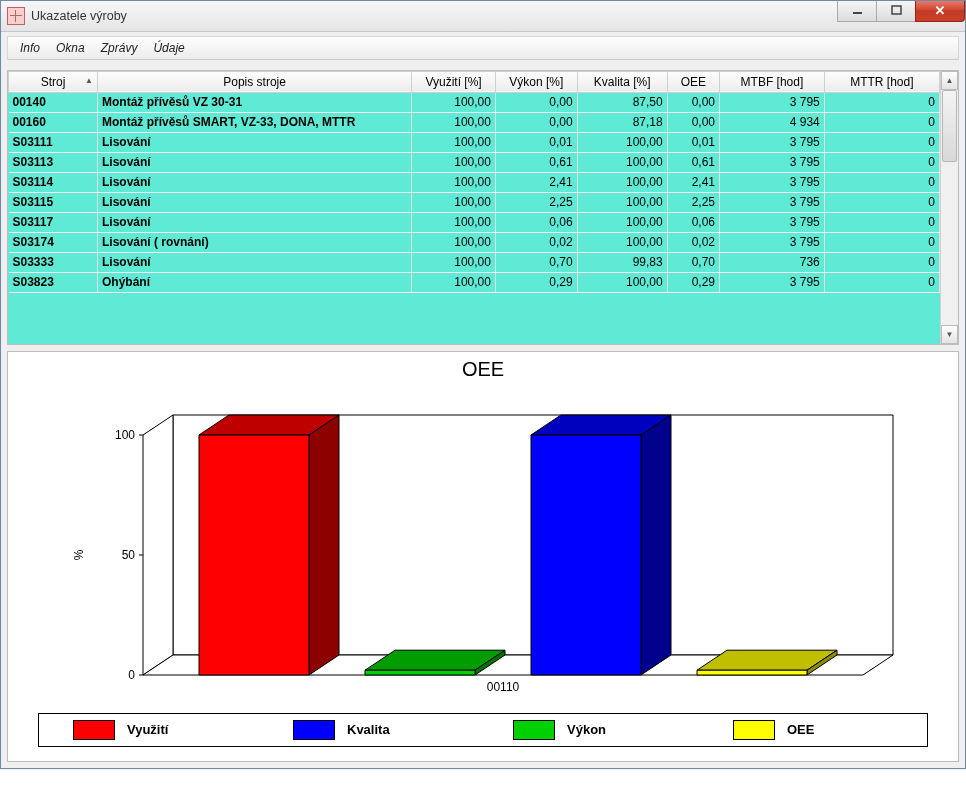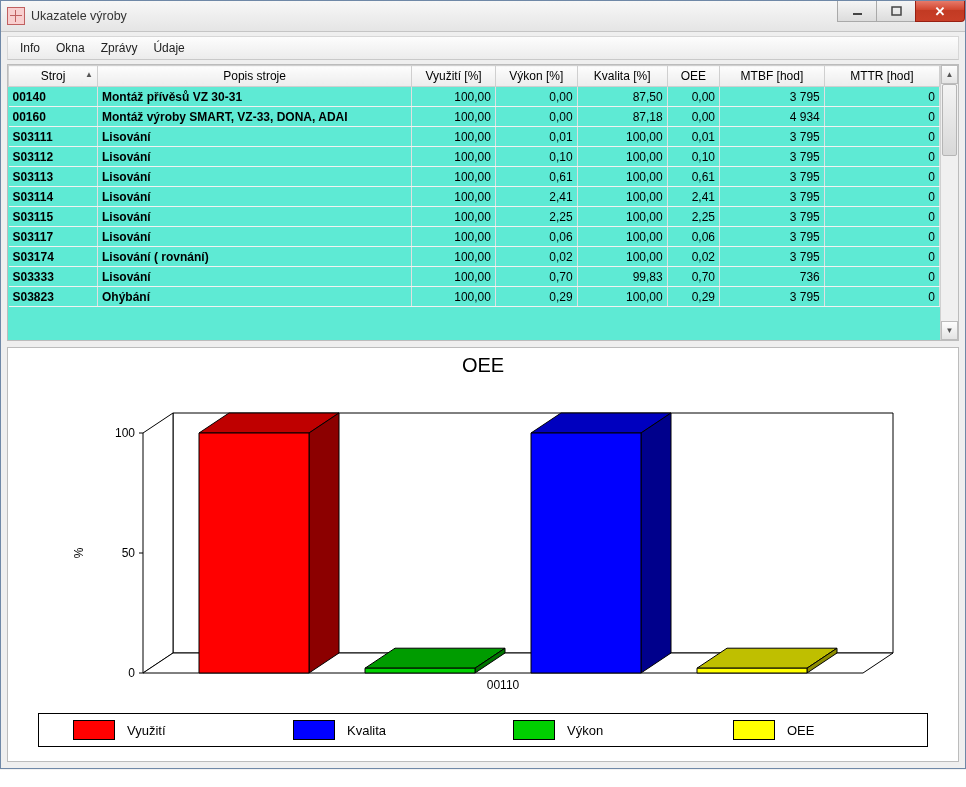--- a/index.html
+++ b/index.html
@@ -80,24 +80,25 @@
   
   .menubar {
     height: 22px;
     background: linear-gradient(to bottom, #fdfdfd, #ececec);
     border-bottom: 1px solid #c9c9c9;
     display: flex;
     align-items: center;
     padding: 0 4px;
     font-size: 12px;
     color: #222;
-    margin: 4px 6px 4px 6px;
+    margin: 4px 6px 10px 6px;
     border-top: 1px solid #d7d7d7;
     border-left: 1px solid #d7d7d7;
     border-right: 1px solid #d7d7d7;
+    font-style: italic;
   }
   .menubar .menu-item {
     padding: 2px 8px;
     cursor: default;
   }
   
   .table-wrap {
     margin: 0 6px;
     height: 275px;
     background: #5eead4;
@@ -201,20 +202,21 @@
   svg.chart { display: block; }
   .legend {
     width: 880px;
     border: 1px solid #000;
     margin: 8px 0 14px 0;
     display: flex;
     justify-content: space-around;
     align-items: center;
     padding: 6px 4px;
     font-size: 13px;
+    font-weight: bold;
   }
   .legend .litem {
     display: flex;
     align-items: center;
     gap: 12px;
     min-width: 160px;
   }
   .legend .swatch {
     width: 40px; height: 18px;
     border: 1px solid #000;
@@ -283,45 +285,35 @@
               <td class="txt">Montáž přívěsů VZ 30-31</td>
               <td class="num">100,00</td>
               <td class="num">0,00</td>
               <td class="num">87,50</td>
               <td class="num">0,00</td>
               <td class="num">3 795</td>
               <td class="num">0</td>
             </tr>
             <tr>
               <td class="txt">00160</td>
-              <td class="txt">Montáž výroby SMART, VZ-33, DONA, ADAI</td>
+              <td class="txt">Montáž přívěsů SMART, VZ-33, DONA, MTTR</td>
               <td class="num">100,00</td>
               <td class="num">0,00</td>
               <td class="num">87,18</td>
               <td class="num">0,00</td>
               <td class="num">4 934</td>
               <td class="num">0</td>
             </tr>
             <tr>
               <td class="txt">S03111</td>
               <td class="txt">Lisování</td>
               <td class="num">100,00</td>
               <td class="num">0,01</td>
               <td class="num">100,00</td>
               <td class="num">0,01</td>
-              <td class="num">3 795</td>
-              <td class="num">0</td>
-            </tr>
-            <tr>
-              <td class="txt">S03112</td>
-              <td class="txt">Lisování</td>
-              <td class="num">100,00</td>
-              <td class="num">0,10</td>
-              <td class="num">100,00</td>
-              <td class="num">0,10</td>
               <td class="num">3 795</td>
               <td class="num">0</td>
             </tr>
             <tr>
               <td class="txt">S03113</td>
               <td class="txt">Lisování</td>
               <td class="num">100,00</td>
               <td class="num">0,61</td>
               <td class="num">100,00</td>
               <td class="num">0,61</td>

